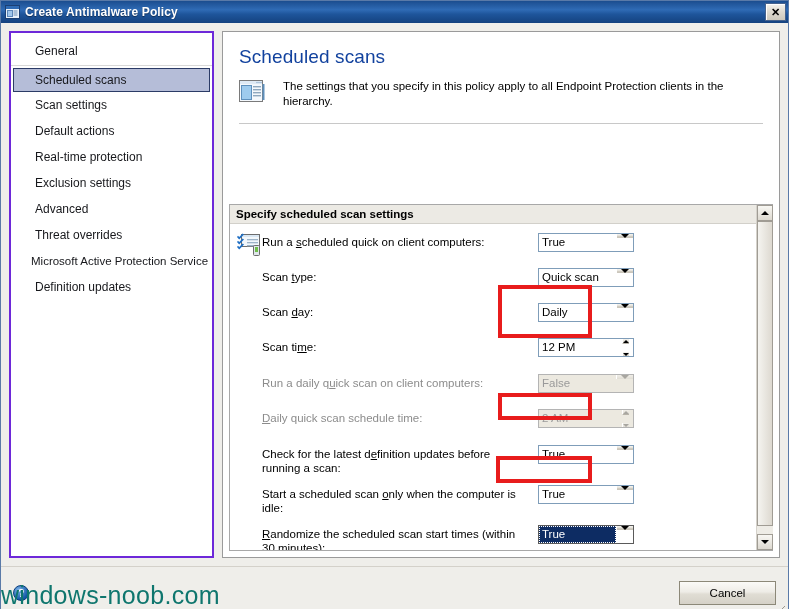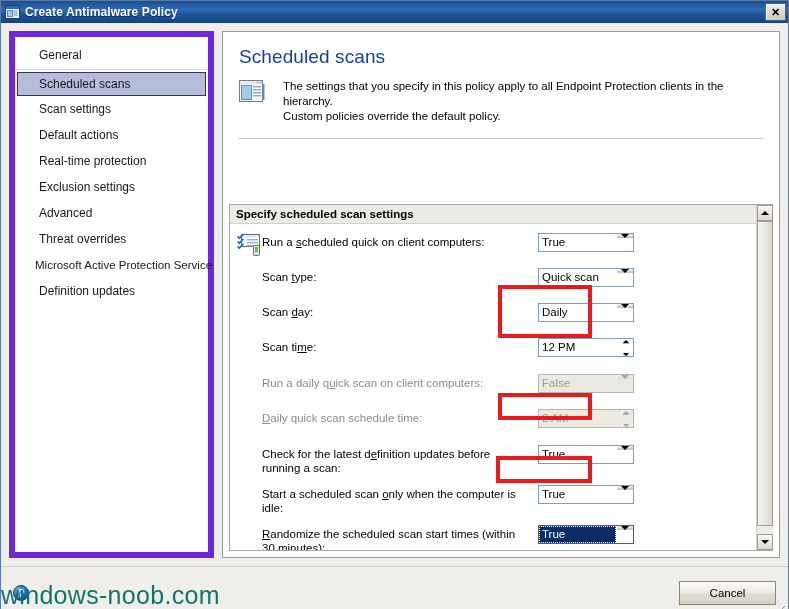--- a/index.html
+++ b/index.html
@@ -48,21 +48,21 @@
   .dlg-body{
     flex:1 1 auto;position:relative;
     background:#efeeea;
     padding:8px;box-sizing:border-box;
     display:flex;gap:8px;
   }
   
   .sidebar{
     width:205px;flex:0 0 205px;
     background:#ffffff;
-    border:6px solid #6d28d9;
+    border:2px solid #6d28d9;
     box-sizing:border-box;
     padding:6px 0 0 0;
     position:relative;
     height:527px;
   }
   .nav-item{
     height:26px;line-height:26px;
     padding-left:24px;
     color:#17181c;font-size:12px;
     white-space:nowrap;
@@ -358,21 +358,20 @@
             <rect x="2.5" y="5.5" width="10" height="14" fill="#9ecbee" stroke="#5e90bd"></rect>
             <rect x="14" y="6" width="8" height="1.4" fill="#8fa8bf"></rect>
             <rect x="14" y="9" width="8" height="1.4" fill="#8fa8bf"></rect>
             <rect x="14" y="12" width="8" height="1.4" fill="#8fa8bf"></rect>
             <rect x="14" y="15" width="8" height="1.4" fill="#8fa8bf"></rect>
             <rect x="23.5" y="4" width="2" height="16" fill="#5e90bd"></rect>
           </svg>
         </span>
         <span class="intro-text">
           <span>The settings that you specify in this policy apply to all Endpoint Protection clients in the hierarchy.</span><br>
-          <span>Custom policies override the default policy.</span>
         </span>
       </div>
 
       <div class="hrule"></div>
 
       <div class="settings-wrap">
 
         <div class="settings-inner">
 
           <div class="section-head">Specify scheduled scan settings</div>

